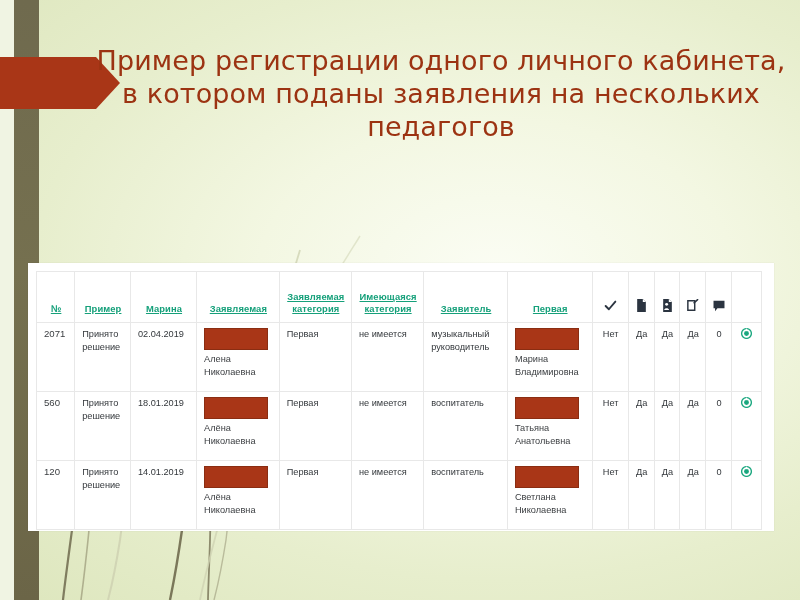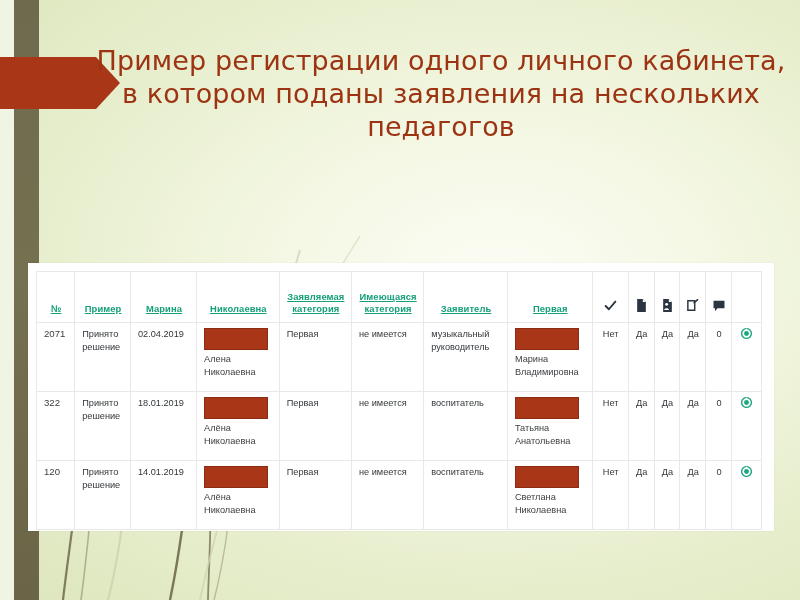--- a/index.html
+++ b/index.html
@@ -143,21 +143,21 @@
           <col style="width:25px">
           <col style="width:25px">
         <col style="width:25px">
           <col style="width:29px">
       </colgroup>
       <thead>
         <tr>
           <th><span class="hlink">№</span></th>
           <th><span class="hlink">Пример</span></th>
           <th><span class="hlink">Марина</span></th>
-          <th><span class="hlink">Николаевна</span></th>
+          <th><span class="hlink">Заявляемая</span></th>
           <th><span class="hlink">Заявляемая категория</span></th>
           <th><span class="hlink">Имеющаяся категория</span></th>
           <th><span class="hlink">Заявитель</span></th>
           <th><span class="hlink">Первая</span></th>
 
           <th class="ic">
             <span class="hdr-icon">
               <svg width="13" height="13" viewBox="0 0 16 16">
                   <path d="M2 8.6 L6 12.6 L14 3.2" stroke="#2b3440" stroke-width="2.3" fill="none" stroke-linecap="round" stroke-linejoin="round"></path>
                 </svg>
@@ -222,21 +222,21 @@
           <td class="ic"><span>Да</span></td>
           <td class="ic"><span>0</span></td>
           <td class="ic"><span class="green-dot"><svg width="11" height="11" viewBox="0 0 14 14">
                   <circle cx="7" cy="7" r="6.2" fill="none" stroke="#1aa77f" stroke-width="1.7"></circle>
                   <circle cx="7" cy="7" r="3.1" fill="#1aa77f"></circle>
                   <path d="M7 0.8 L7 4" stroke="#ffffff" stroke-width="1.6"></path>
                 </svg></span></td>
         </tr>
 
         <tr class="row-tall">
-          <td><span class="cellnum">322</span></td>
+          <td><span class="cellnum">560</span></td>
           <td><span>Принято решение</span></td>
           <td><span>18.01.2019</span></td>
           <td>
               <span class="redbox"></span>
               <span class="nm">Алёна Николаевна</span>
             </td>
           <td><span>Первая</span></td>
           <td><span>не имеется</span></td>
           <td><span>воспитатель</span></td>
           <td>

